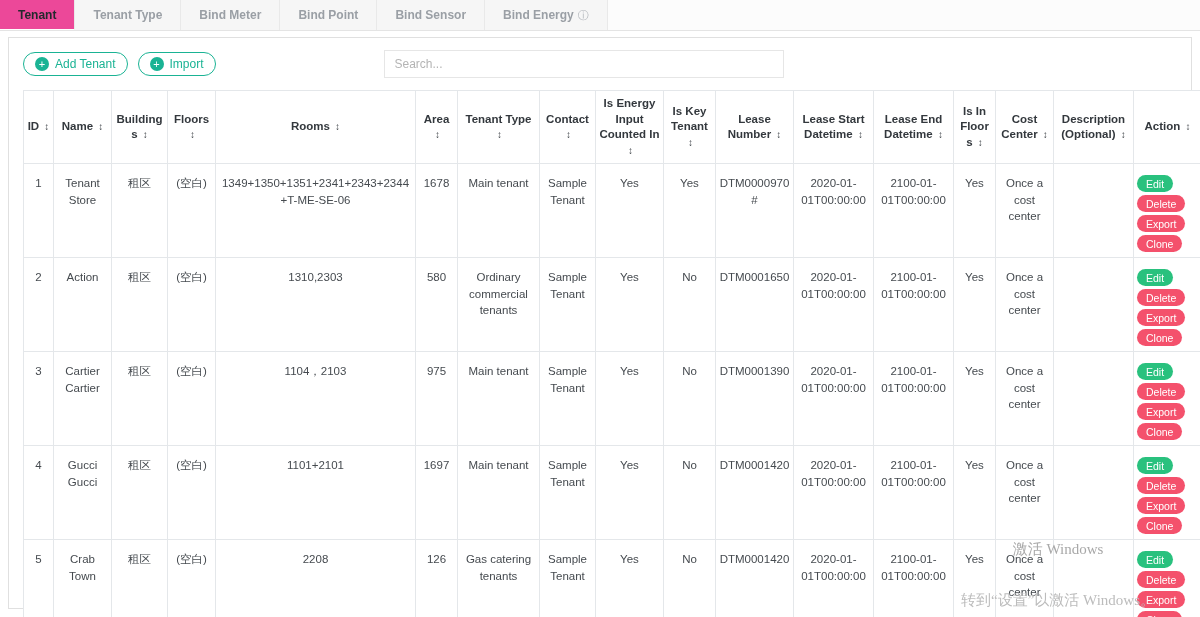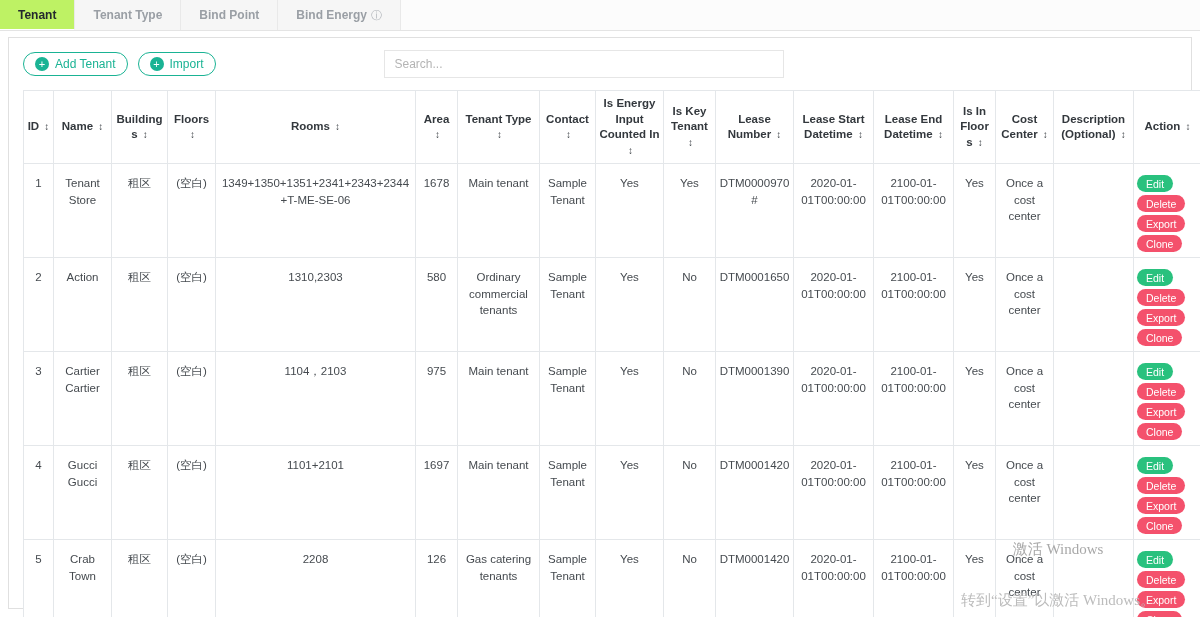--- a/index.html
+++ b/index.html
@@ -3,21 +3,21 @@
 <meta charset="utf-8">
 <style>
   * { margin:0; padding:0; box-sizing:border-box; }
   html,body { width:1200px; height:617px; overflow:hidden; }
   body { font-family:"Liberation Sans", sans-serif; background:#fff; position:relative; }
 
   
   .tab-bar { display:flex; height:31px; background:#fcfcfc; border-bottom:1px solid #e4e4e4; }
   .tab { padding:0 18px; display:flex; align-items:center; gap:4px; font-size:12px; font-weight:bold;
          color:#9a9fa5; background:#f6f6f6; border-right:1px solid #e9e9e9; cursor:pointer; white-space:nowrap; }
-  .tab.active { background:#bef264; color:#24292e; border-bottom:1px solid #fff; }
+  .tab.active { background:#ec4899; color:#24292e; border-bottom:1px solid #fff; }
   .tab .info-icon { font-weight:normal; font-size:11px; color:#b0b4b9; }
 
   
   .card { margin:6px 8px 0 8px; border:1px solid #e0e0e0; background:#fff; height:572px; padding:12px 14px 6px 14px; position:relative; }
 
   
   .toolbar { display:flex; align-items:center; margin-bottom:12px; }
   .btn-pill { display:inline-flex; align-items:center; gap:6px; border:1px solid #1ab394; color:#1ab394;
               background:#fff; border-radius:15px; padding:4px 11px; font-size:12px; margin-right:10px; cursor:pointer; }
   .plus-circle { width:14px; height:14px; border-radius:50%; background:#1ab394; color:#fff; font-size:11px;
@@ -46,21 +46,27 @@
 <body>
 
 <div class="tab-bar" id="tab-bar">
     <div class="tab active">
       <span>Tenant</span>
     </div>
     <div class="tab">
       <span>Tenant Type</span>
     </div>
     <div class="tab">
+      <span>Bind Meter</span>
+    </div>
+    <div class="tab">
       <span>Bind Point</span>
+    </div>
+    <div class="tab">
+      <span>Bind Sensor</span>
     </div>
     <div class="tab">
       <span>Bind Energy</span>
       <span class="info-icon">ⓘ</span>
     </div>
   </div>
 
 <div class="card">
 
   <div class="toolbar">

